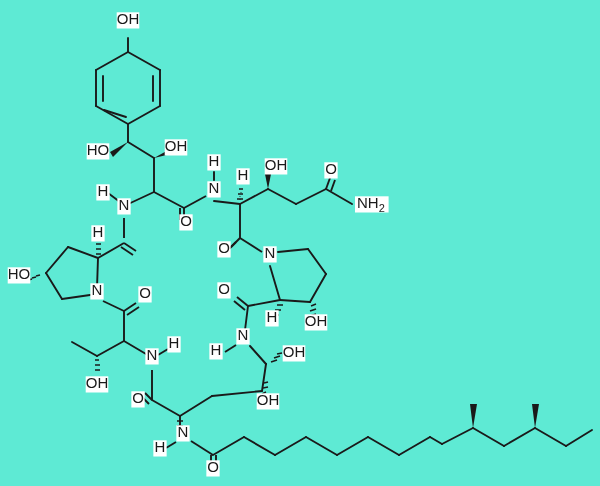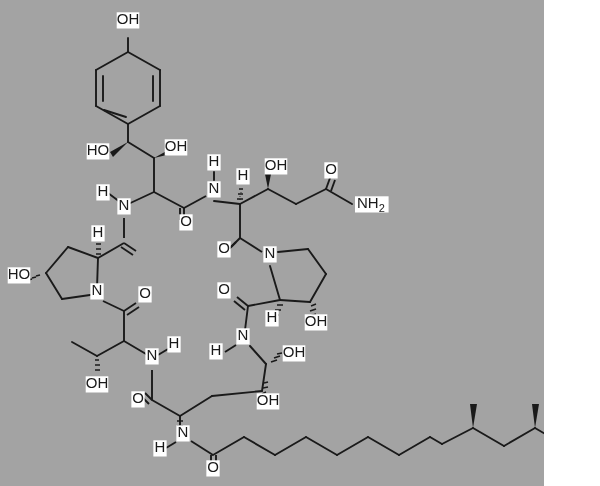--- a/index.html
+++ b/index.html
@@ -1,16 +1,16 @@
 <!DOCTYPE html>
 <html><head>
 <meta charset="utf-8">
 <style>
   html,body{margin:0;padding:0;background:#ffffff;}
-  #stage{position:relative;width:544px;height:486px;background:#a3a3a3;
+  #stage{position:relative;width:600px;height:486px;background:#5eead4;
          font-family:"Liberation Sans", sans-serif;overflow:hidden;}
   #mol{position:absolute;left:0;top:0;width:600px;height:486px;}
   text{font-family:"Liberation Sans", sans-serif;fill:#1a1a1a;}
 </style>
 </head>
 <body>
 
 <div id="stage">
 <svg id="mol" viewBox="0 0 600 486">
 

